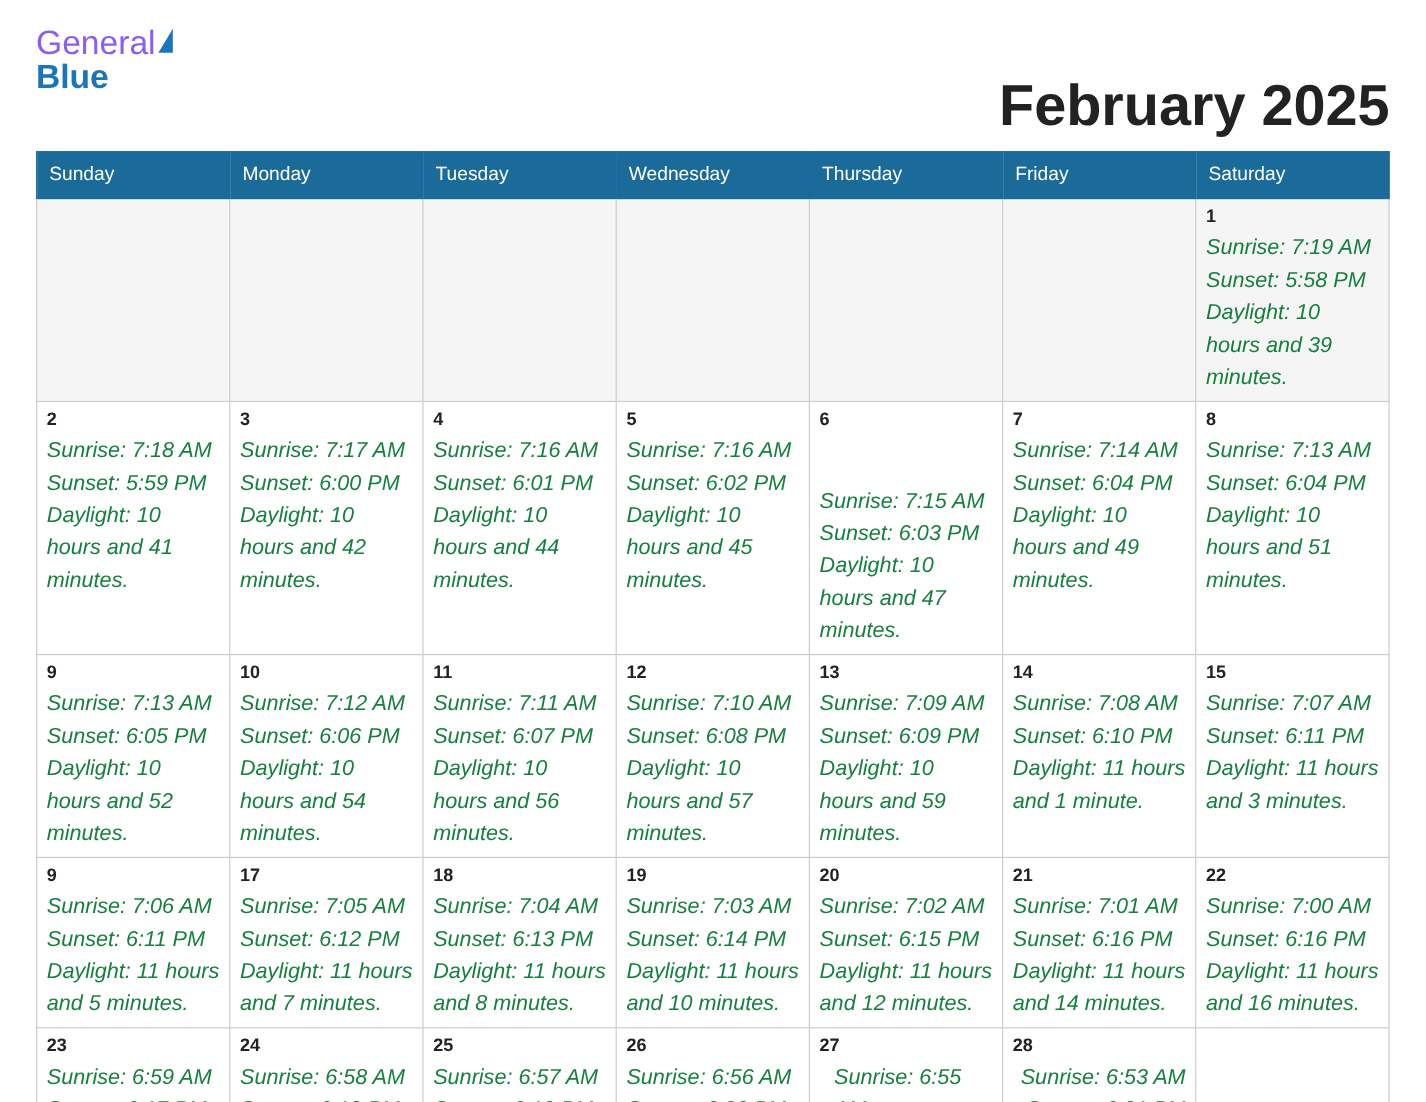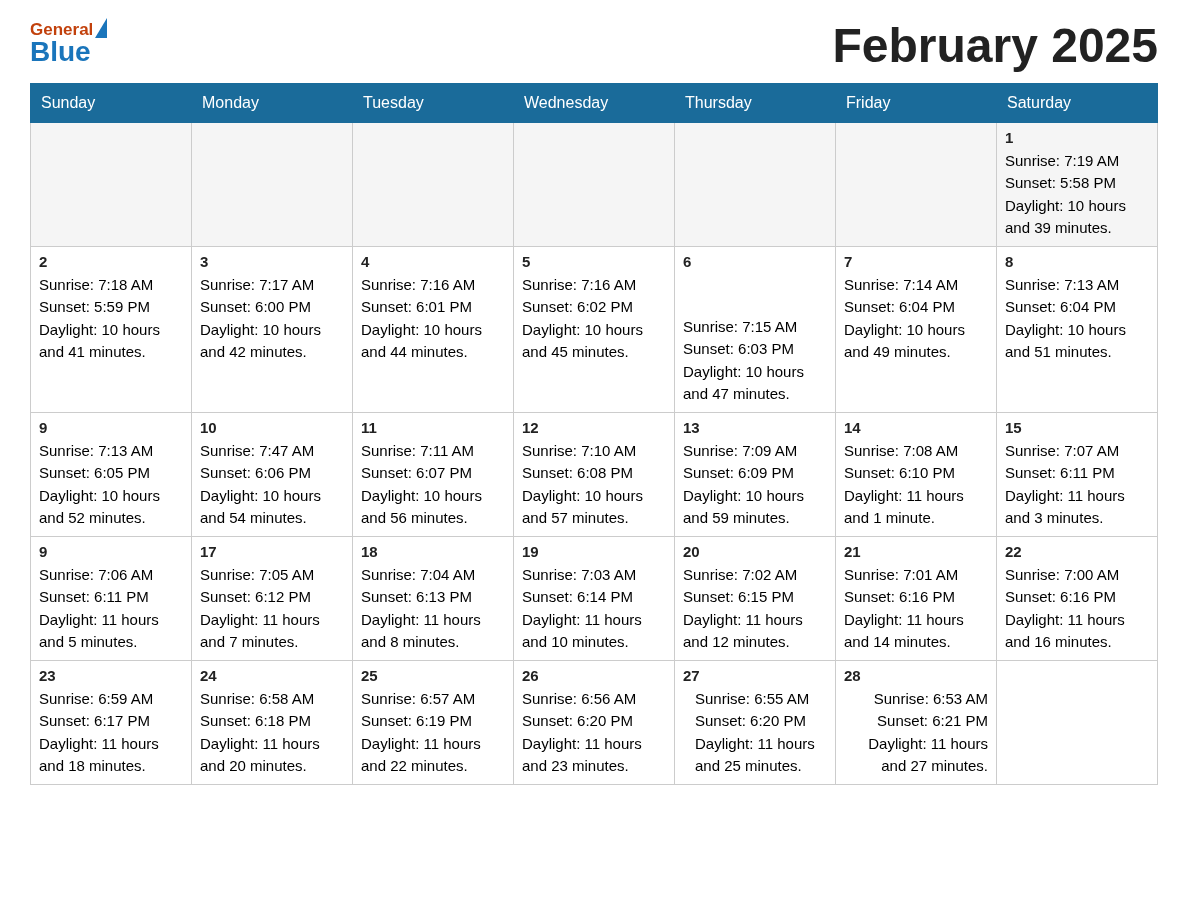--- a/index.html
+++ b/index.html
@@ -15,23 +15,23 @@
       justify-content: space-between;
       align-items: flex-start;
       margin-bottom: 10px;
     }
     .logo {
       display: flex;
       align-items: center;
       gap: 0px;
     }
     .logo-text-general {
-      font-size: 17px;
-      font-weight: bold;
-      color: #c2410c;
+      font-size: 28px;
+      font-weight: normal;
+      color: #8b5cf6;
     }
     .logo-triangle {
       width: 0;
       height: 0;
       border-left: 12px solid transparent;
       border-right: 0px solid transparent;
       border-bottom: 20px solid #1a75bb;
       display: inline-block;
       margin-left: 2px;
       position: relative;
@@ -39,20 +39,21 @@
     }
     .logo-blue {
       font-size: 28px;
       font-weight: bold;
       color: #1a75bb;
       display: block;
       margin-top: -4px;
     }
     .title-block {
       text-align: left;
+      margin-top: 43px;
     }
     .month-title {
       font-size: 48px;
       font-weight: bold;
       color: #222;
       line-height: 1.1;
     }
     .location {
       font-size: 20px;
       color: #444;
@@ -88,23 +89,24 @@
       background: #f5f5f5;
     }
     .day-number {
       font-size: 15px;
       font-weight: bold;
       color: #222;
       display: block;
       margin-bottom: 4px;
     }
     .day-info {
-      font-size: 15px;
-      color: #000000;
+      font-size: 18px;
+      color: #15803d;
       line-height: 1.5;
+      font-style: italic;
     }
     .empty-cell {
       background: #f5f5f5;
     }
     .row-separator td {
       border-top: 2px solid #1a6b9a;
     }
   </style>
 </head>
 <body>
@@ -197,21 +199,21 @@
       </tr>
       <tr class="row-separator">
         <td>
           <span class="day-number">9</span>
           <div class="day-info" style="white-space: pre-line;">Sunrise: 7:13 AM
 Sunset: 6:05 PM
 Daylight: 10 hours and 52 minutes.</div>
         </td>
         <td>
           <span class="day-number">10</span>
-          <div class="day-info" style="white-space: pre-line;">Sunrise: 7:47 AM
+          <div class="day-info" style="white-space: pre-line;">Sunrise: 7:12 AM
 Sunset: 6:06 PM
 Daylight: 10 hours and 54 minutes.</div>
         </td>
         <td>
           <span class="day-number">11</span>
           <div class="day-info" style="white-space: pre-line;">Sunrise: 7:11 AM
 Sunset: 6:07 PM
 Daylight: 10 hours and 56 minutes.</div>
         </td>
         <td>

